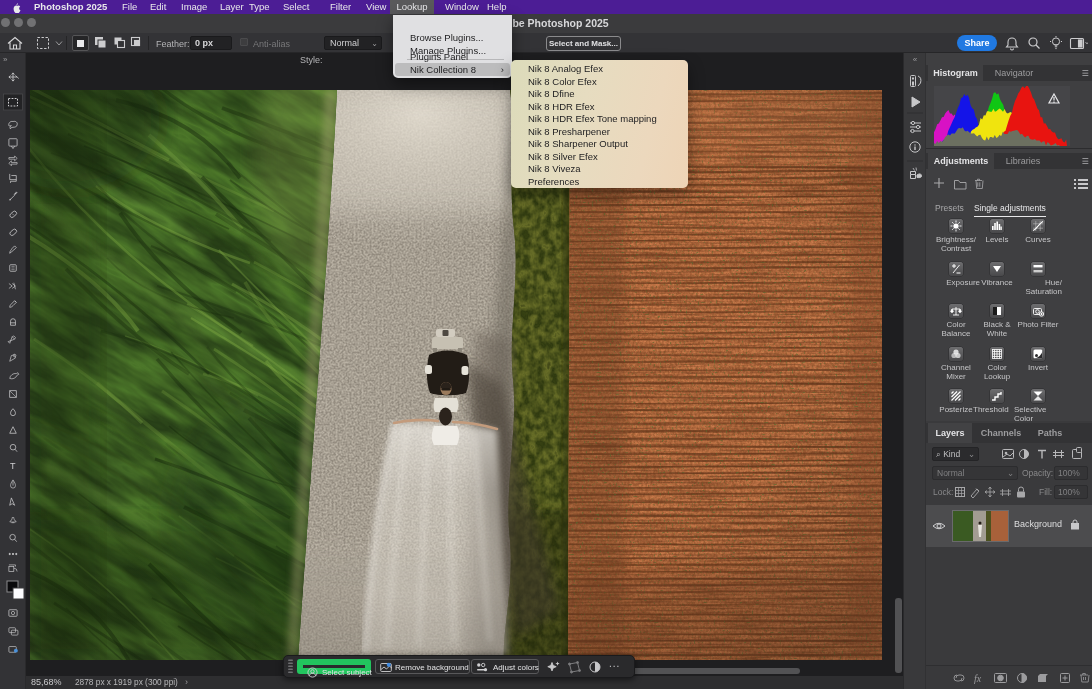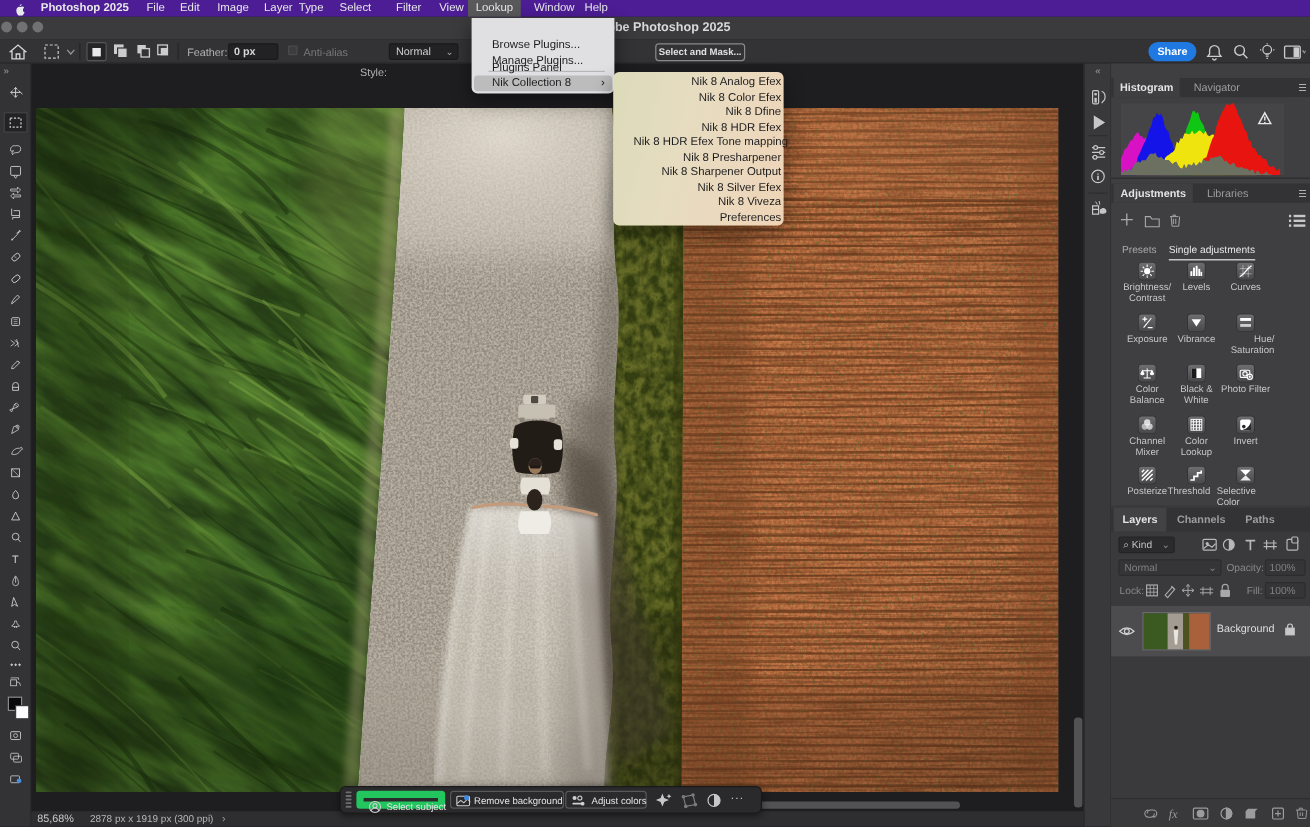--- a/index.html
+++ b/index.html
@@ -31,24 +31,24 @@
   
   #statusbar { position:absolute; left:26px; top:676px; width:877px; height:13px; background:#2e2e30;
     color:#c8c8ca; font-size:9px; line-height:13px; }
   
   #iconstrip { position:absolute; left:903px; top:53px; width:22px; height:636px; background:#39393b; border-left:1px solid #2a2a2c;}
   #panels { position:absolute; left:925px; top:53px; width:167px; height:636px; background:#3e3e40; border-left:1px solid #313133;}
   
   #pmenu { position:absolute; left:393px; top:15px; width:119px; height:63px;
     background:#e0e0e2; border-radius:0 0 5px 5px; box-shadow:0 6px 16px rgba(0,0,0,.45);
     font-size:9.5px; color:#1d1d1f; }
-  #smenu { position:absolute; left:511px; top:60px; width:142px; height:128px; border-radius:5px;
+  #smenu { position:absolute; left:511px; top:60px; width:177px; height:128px; border-radius:5px;
     box-shadow:0 6px 16px rgba(0,0,0,.4);
     background:linear-gradient(105deg, #dcdbba 0%, #e6dcc0 40%, #ecd8bd 75%, #eed4b6 100%);
-    font-size:9.5px; color:#1d1d1f;text-align:right; }
+    font-size:9.5px; color:#1d1d1f; }
   .mrow { position:absolute; left:2px; right:2px; height:12.5px; line-height:12.5px; padding-left:15px; white-space:nowrap;}
 </style>
 </head>
 <body>
 <div id="stage">
 
   <div id="canvas"></div>
   <svg id="photo" class="abs" style="left:30px; top:90px;" width="852" height="570" viewBox="0 0 852 570">
     <defs>
       <clipPath id="cpAll">
@@ -667,21 +667,21 @@
               </g>
               <path d="M2,11.5 C5,11 9,3.5 12,2.5" stroke="#fff" stroke-width="1.1" fill="none"></path>
             </svg></div>
         <div style="position:absolute; left:88px; top:86px; width:48px; text-align:center; color:#c6c6c8; font-size:8px; line-height:9px;">Curves</div>
         <div style="position:absolute; left:23px; top:113px; width:14px; height:14px; border-radius:2.5px; background:linear-gradient(#6e6e70,#48484a); box-shadow:0 0 0 0.5px #2c2c2e;"><svg width="14" height="14">
               <g stroke="#fff" stroke-width="1">
                 <path d="M3,4 h4 M5,2 v4 M7.5,11 h4"></path>
                 <path d="M10.5,3 L4,11" stroke-width="0.9"></path>
               </g>
             </svg></div>
-        <div style="position:absolute; left:6px; top:129px; width:48px; text-align:center; color:#c6c6c8; font-size:8px; line-height:9px;">Exposure</div>
+        <div style="position:absolute; left:6px; top:129px; width:48px; text-align:right; color:#c6c6c8; font-size:8px; line-height:9px;">Exposure</div>
         <div style="position:absolute; left:64px; top:113px; width:14px; height:14px; border-radius:2.5px; background:linear-gradient(#6e6e70,#48484a); box-shadow:0 0 0 0.5px #2c2c2e;"><svg width="14" height="14">
               <path d="M3,4 h8 l-4,6 z" fill="#fff"></path>
             </svg></div>
         <div style="position:absolute; left:47px; top:129px; width:48px; text-align:center; color:#c6c6c8; font-size:8px; line-height:9px;">Vibrance</div>
         <div style="position:absolute; left:105px; top:113px; width:14px; height:14px; border-radius:2.5px; background:linear-gradient(#6e6e70,#48484a); box-shadow:0 0 0 0.5px #2c2c2e;"><svg width="14" height="14">
               <g fill="#fff">
                 <rect x="2.5" y="3" width="9" height="2.4"></rect>
                 <rect x="2.5" y="8" width="9" height="2.4" opacity="0.7"></rect>
               </g>
             </svg></div>

